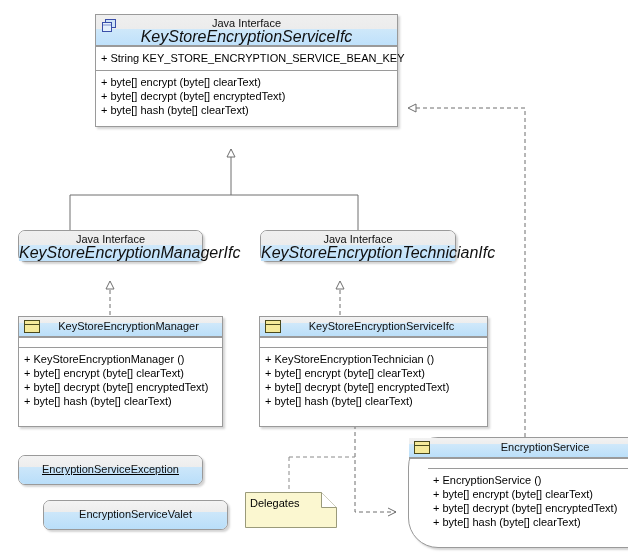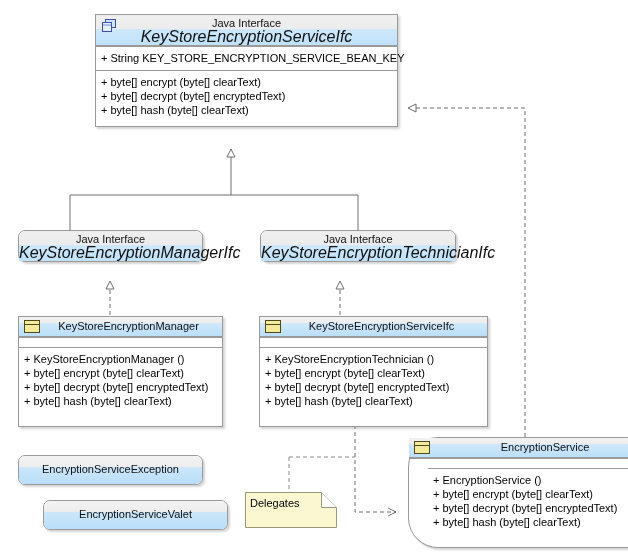--- a/index.html
+++ b/index.html
@@ -260,21 +260,21 @@
     </div>
     <div class="compartment empty"></div>
     <div class="compartment" style="min-height:69px;margin-left:19px;">
       <div class="row">+ EncryptionService ()</div>
       <div class="row">+ byte[] encrypt (byte[] clearText)</div>
       <div class="row">+ byte[] decrypt (byte[] encryptedText)</div>
       <div class="row">+ byte[] hash (byte[] clearText)</div>
     </div>
   </div>
 
-  <div class="node rounded" style="left:18px; top:455px; width:185px;">
+  <div class="node rounded" style="left:18px; top:455px; width:185px;text-decoration:underline;">
     <div class="titlebar plain">
       <span class="cname">EncryptionServiceException</span>
     </div>
   </div>
 
   <div class="node rounded" style="left:18px; top:500px; width:185px;margin-left:25px;">
     <div class="titlebar plain">
       <span class="cname">EncryptionServiceValet</span>
     </div>
   </div>

